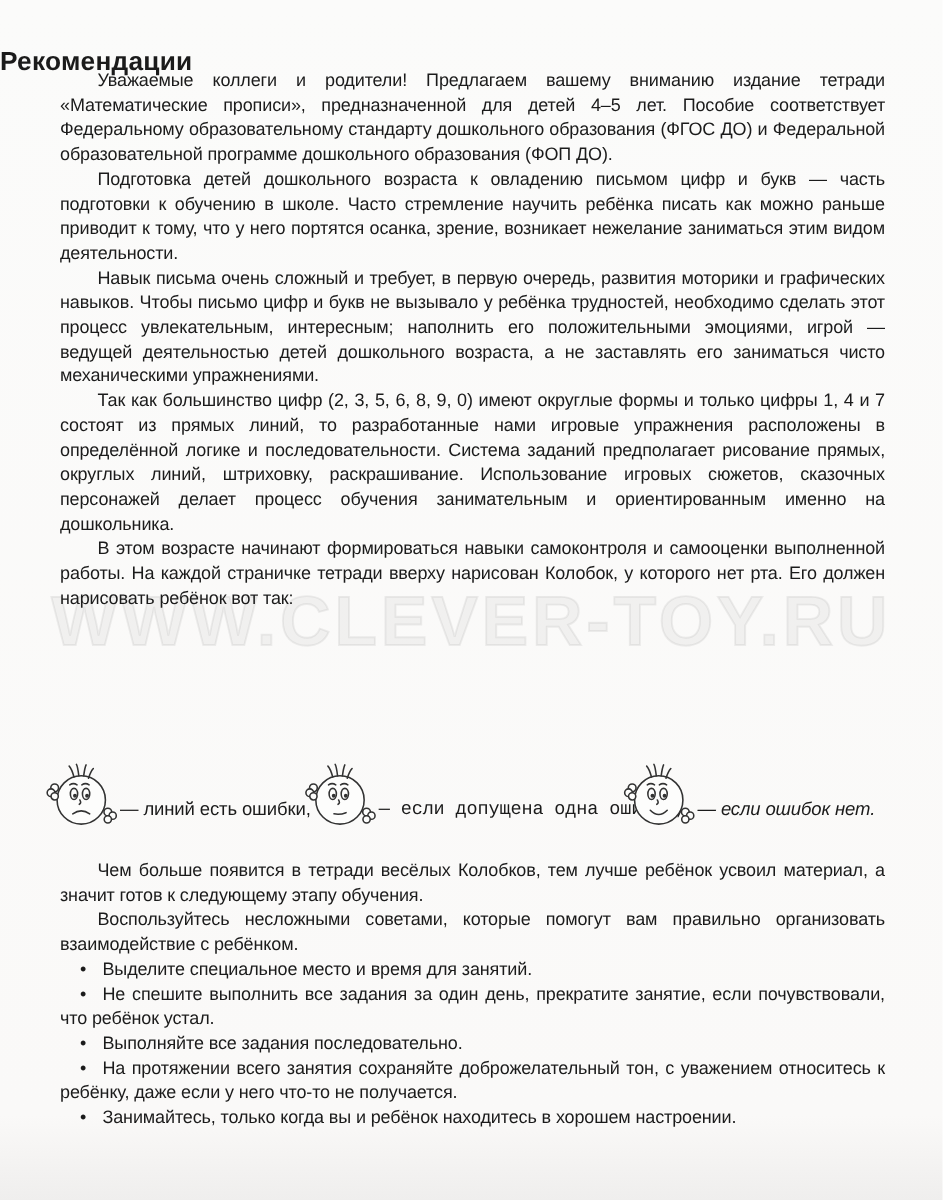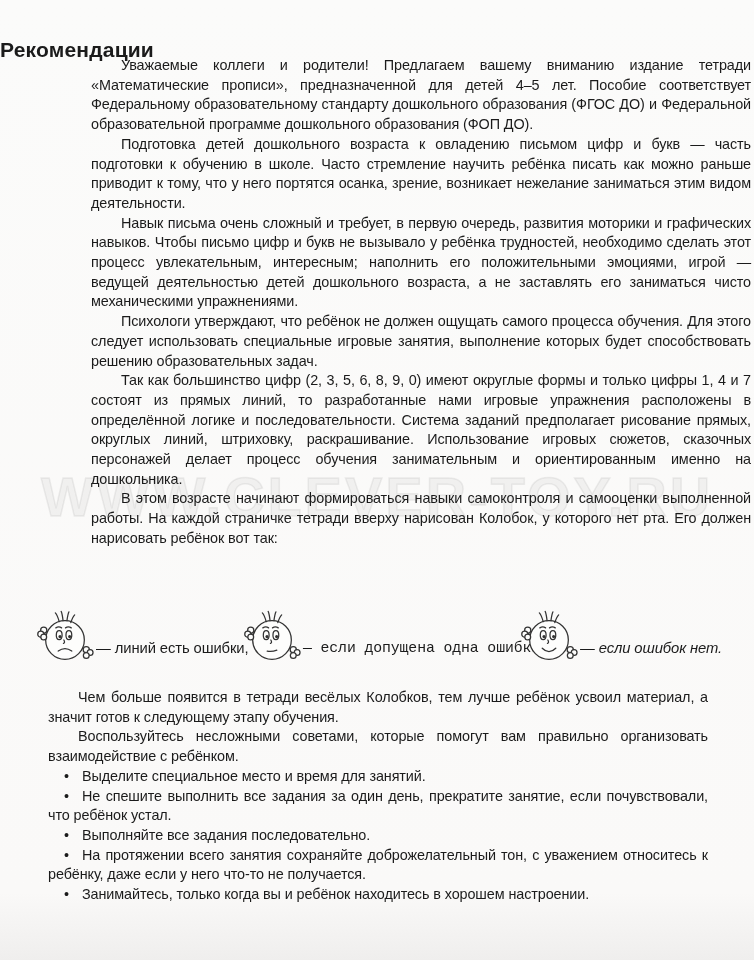--- a/index.html
+++ b/index.html
@@ -13,31 +13,30 @@
   }
   .title{
     position:absolute;top:24px;left:0;width:100%;
     text-align:left;font-size:21px;font-weight:bold;
     letter-spacing:0.2px;
   }
   .body-text{
     position:absolute;top:56px;left:48px;width:660px;
     font-size:14.4px;line-height:19.7px;letter-spacing:-0.1px;
     text-align:justify;
-    margin-left:43px;
   }
   .body-text p{margin:0;text-indent:30px;}
   .faces-row{position:absolute;top:610px;left:0;width:754px;height:72px;}
   .face-group{position:absolute;top:0;height:62px;}
   .face-group svg{width:58px;height:58px;display:block;}
   .face-caption{
     position:absolute;left:60px;top:30px;
     white-space:nowrap;font-size:14.8px;letter-spacing:-0.1px;
   }
-  .fg1{left:36px;} .fg2{left:243px;font-family:Liberation Mono, monospace;} .fg3{left:520px;font-style:italic;}
+  .fg1{left:36px;} .fg2{left:243px;font-family:Liberation Mono, monospace;} .fg3{left:498px;font-style:italic;}
   .closing{
     position:absolute;top:688px;left:48px;width:660px;
     font-size:14.4px;line-height:19.7px;letter-spacing:-0.1px;
     text-align:justify;
   }
   .closing p{margin:0;text-indent:30px;}
   .closing p.tip{text-indent:16px;}
   .tip .bullet{display:inline-block;width:18px;text-indent:0;}
   .watermark{
     position:absolute;top:443px;left:0;width:100%;
@@ -56,21 +55,20 @@
 <div class="page">
 
   <div class="watermark">WWW.CLEVER-TOY.RU</div>
 
   <h1 class="title">Рекомендации</h1>
 
   <div class="body-text">
     <p>Уважаемые коллеги и родители! Предлагаем вашему вниманию издание тетради «Математические прописи», предназначенной для детей 4–5 лет. Пособие соответствует Федеральному образовательному стандарту дошкольного образования (ФГОС ДО) и Федеральной образовательной программе дошкольного образования (ФОП ДО).</p>
     <p>Подготовка детей дошкольного возраста к овладению письмом цифр и букв — часть подготовки к обучению в школе. Часто стремление научить ребёнка писать как можно раньше приводит к тому, что у него портятся осанка, зрение, возникает нежелание заниматься этим видом деятельности.</p>
     <p>Навык письма очень сложный и требует, в первую очередь, развития моторики и графических навыков. Чтобы письмо цифр и букв не вызывало у ребёнка трудностей, необходимо сделать этот процесс увлекательным, интересным; наполнить его положительными эмоциями, игрой — ведущей деятельностью детей дошкольного возраста, а не заставлять его заниматься чисто механическими упражнениями.</p>
-    <p>Психологи утверждают, что ребёнок не должен ощущать самого процесса обучения. Для этого следует использовать специальные игровые занятия, выполнение которых будет способствовать решению образовательных задач.</p>
     <p>Так как большинство цифр (2, 3, 5, 6, 8, 9, 0) имеют округлые формы и только цифры 1, 4 и 7 состоят из прямых линий, то разработанные нами игровые упражнения расположены в определённой логике и последовательности. Система заданий предполагает рисование прямых, округлых линий, штриховку, раскрашивание. Использование игровых сюжетов, сказочных персонажей делает процесс обучения занимательным и ориентированным именно на дошкольника.</p>
     <p>В этом возрасте начинают формироваться навыки самоконтроля и самооценки выполненной работы. На каждой страничке тетради вверху нарисован Колобок, у которого нет рта. Его должен нарисовать ребёнок вот так:</p>
   </div>
 
   <div class="faces-row">
 
     <div class="face-group fg1">
       <svg viewBox="0 0 60 58" aria-hidden="true">
         <circle class="face-fill-white" cx="30" cy="30" r="20"></circle>
         <circle class="face-fill-white" cx="8" cy="20" r="3.2"></circle>

